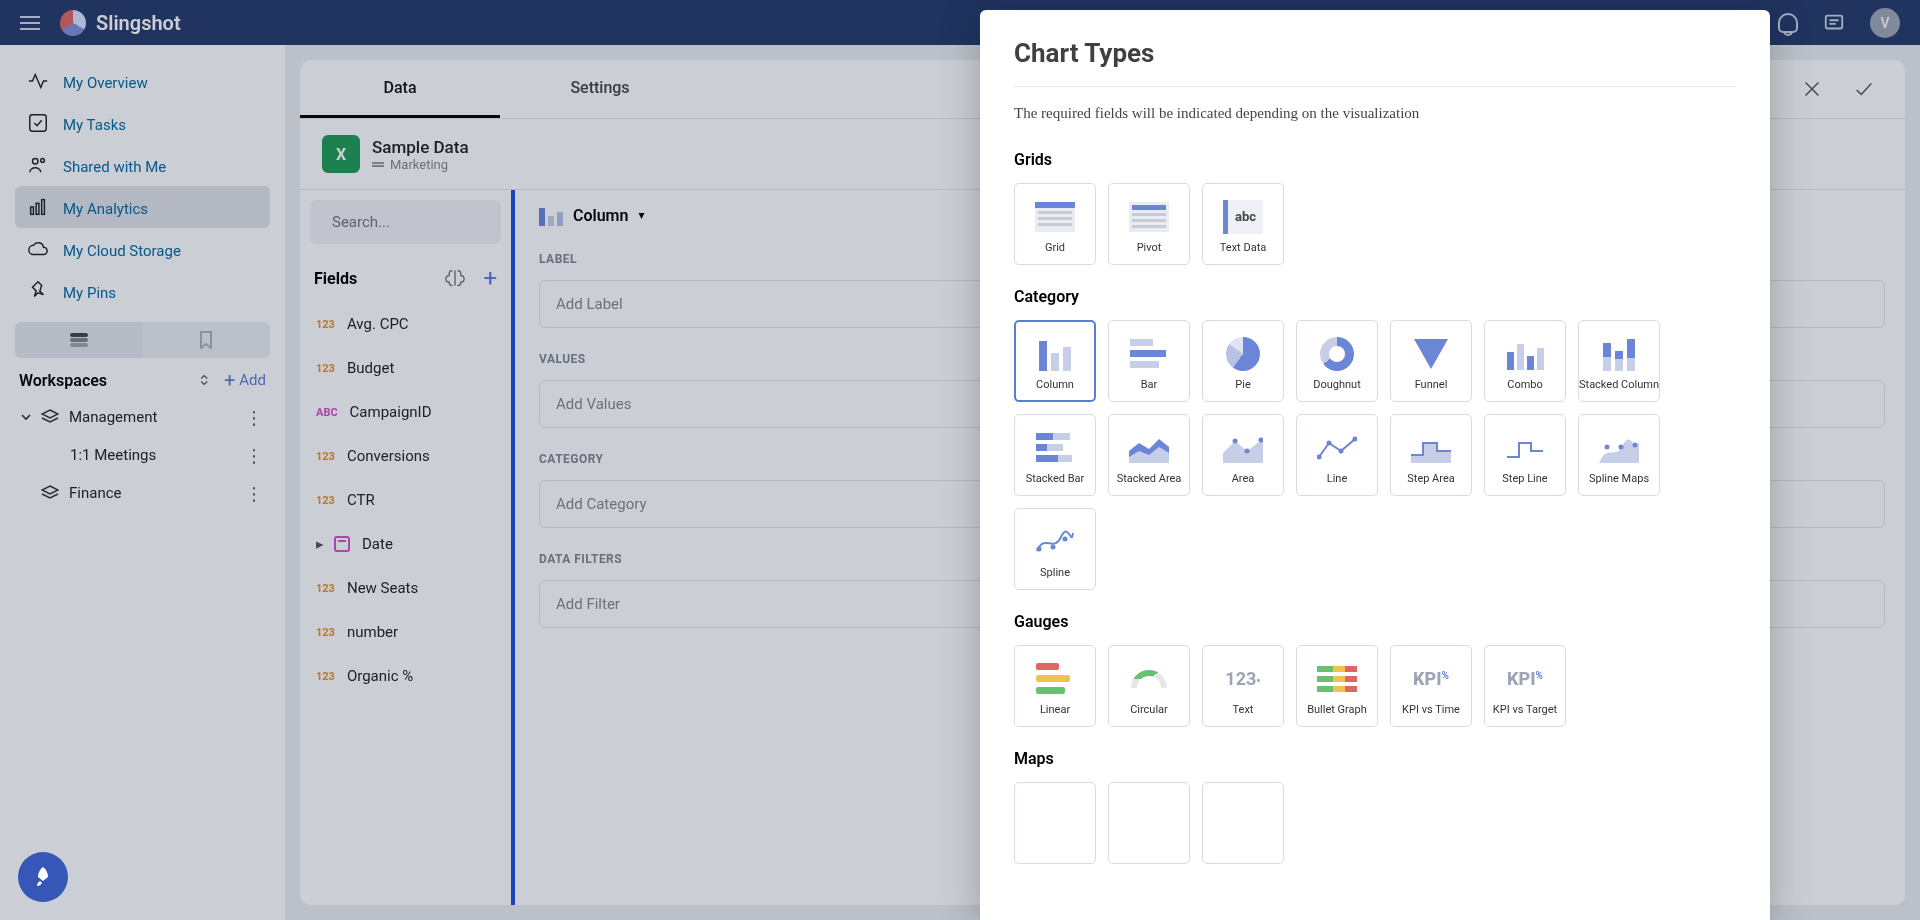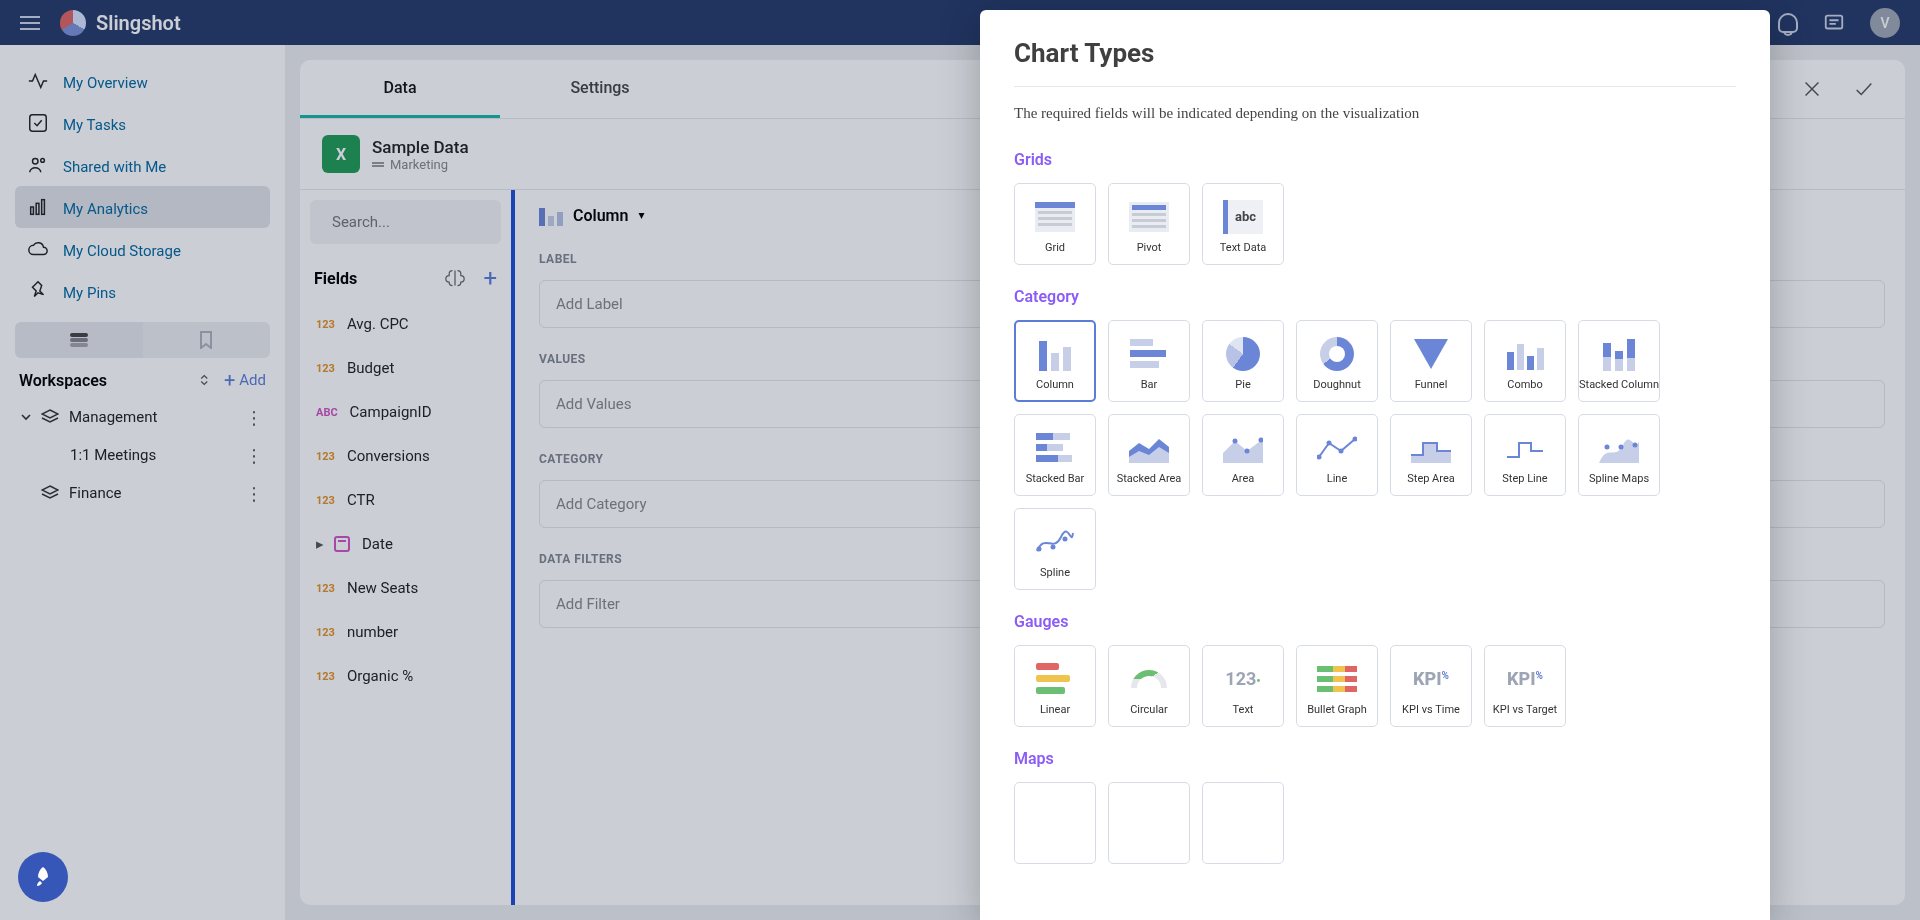--- a/index.html
+++ b/index.html
@@ -45,21 +45,21 @@
 
   .tree-item { display:flex; align-items:center; gap:10px; padding:10px 6px; font-size:15px; color:#222; cursor:pointer; }
   .tree-actions { margin-left:auto; color:#555; font-size:18px; line-height:0.5; letter-spacing:1px; }
   .tree-sub { padding-left:55px; }
 
   
   .main { flex:1; background:#eceef1; padding:15px; position:relative; }
   .panel { background:#fff; border-radius:10px; height:100%; display:flex; flex-direction:column; overflow:hidden; }
   .tabs { display:flex; border-bottom:1px solid #e5e7eb; }
   .tab { flex:0 0 200px; text-align:center; padding:18px 0; font-size:16px; font-weight:500; color:#444; cursor:pointer; }
-  .tab.active { color:#111; border-bottom:3px solid #14b8a6; }
+  .tab.active { color:#111; border-bottom:3px solid #000000; }
   .toolbar-icons { margin-left:auto; display:flex; align-items:center; gap:30px; padding-right:30px; }
   .tb-icon { width:22px; height:22px; stroke:#555; fill:none; stroke-width:1.6; cursor:pointer;}
 
   .data-row { display:flex; align-items:center; gap:12px; padding:16px 22px; }
   .xls-icon { width:38px; height:38px; background:#1f9d55; border-radius:6px; color:#fff; display:flex; align-items:center; justify-content:center; font-weight:700; font-size:16px;}
   .ds-title { font-size:17px; font-weight:500; color:#222;}
   .ds-sub { font-size:13px; color:#888; display:flex; align-items:center; gap:6px;}
 
   .columns { display:flex; flex:1; border-top:1px solid #e5e7eb; overflow:hidden;}
   .col-left { width:215px; border-right:4px solid #1d4ed8; display:flex; flex-direction:column;}
@@ -98,21 +98,21 @@
 
   
   .modal { position:fixed; top:10px; right:150px; width:790px; bottom:0; background:#fff; border-radius:6px 6px 0 0; box-shadow:0 8px 40px rgba(0,0,0,.25); z-index:3; padding:28px 34px 0; overflow:hidden; display:flex; flex-direction:column;}
   .modal h1{ font-size:26px; font-weight:700; color:#404040; margin-bottom:18px;}
   .modal-sep { height:1px; background:#e5e7eb; margin-bottom:18px;}
   .modal-sub { font-size:15px; color:#444; margin-bottom:24px;font-family:Liberation Serif, serif;}
   .modal-scroll { flex:1; overflow-y:auto; padding-right:8px;}
   .modal-scroll::-webkit-scrollbar{width:6px;}
   .modal-scroll::-webkit-scrollbar-thumb{background:#c7cbd3;border-radius:3px;}
 
-  .group-title{ font-size:16px; font-weight:600; margin:4px 0 14px; color:#8b5cf6;}
+  .group-title{ font-size:16px; font-weight:600; margin:4px 0 14px; color:#000000;}
   .chart-grid { display:flex; flex-wrap:wrap; gap:12px; margin-bottom:22px;}
   .chart-card { width:82px; height:82px; border:1px solid #d7dbe3; border-radius:5px; display:flex; flex-direction:column; align-items:center; justify-content:center; gap:6px; cursor:pointer; padding-top:4px;}
   .chart-card.selected { border:2px solid #5b7dd6; }
   .chart-card .cc-icon{ width:44px; height:38px; display:flex; align-items:center; justify-content:center;}
   .chart-card .cc-label{ font-size:11px; color:#333; text-align:left; line-height:1.1;}
 
   
   .bars-v { display:flex; align-items:flex-end; gap:4px; height:34px;}
   .bars-v span{width:8px;}
   .bars-h { display:flex; flex-direction:column; gap:4px; width:38px;}

